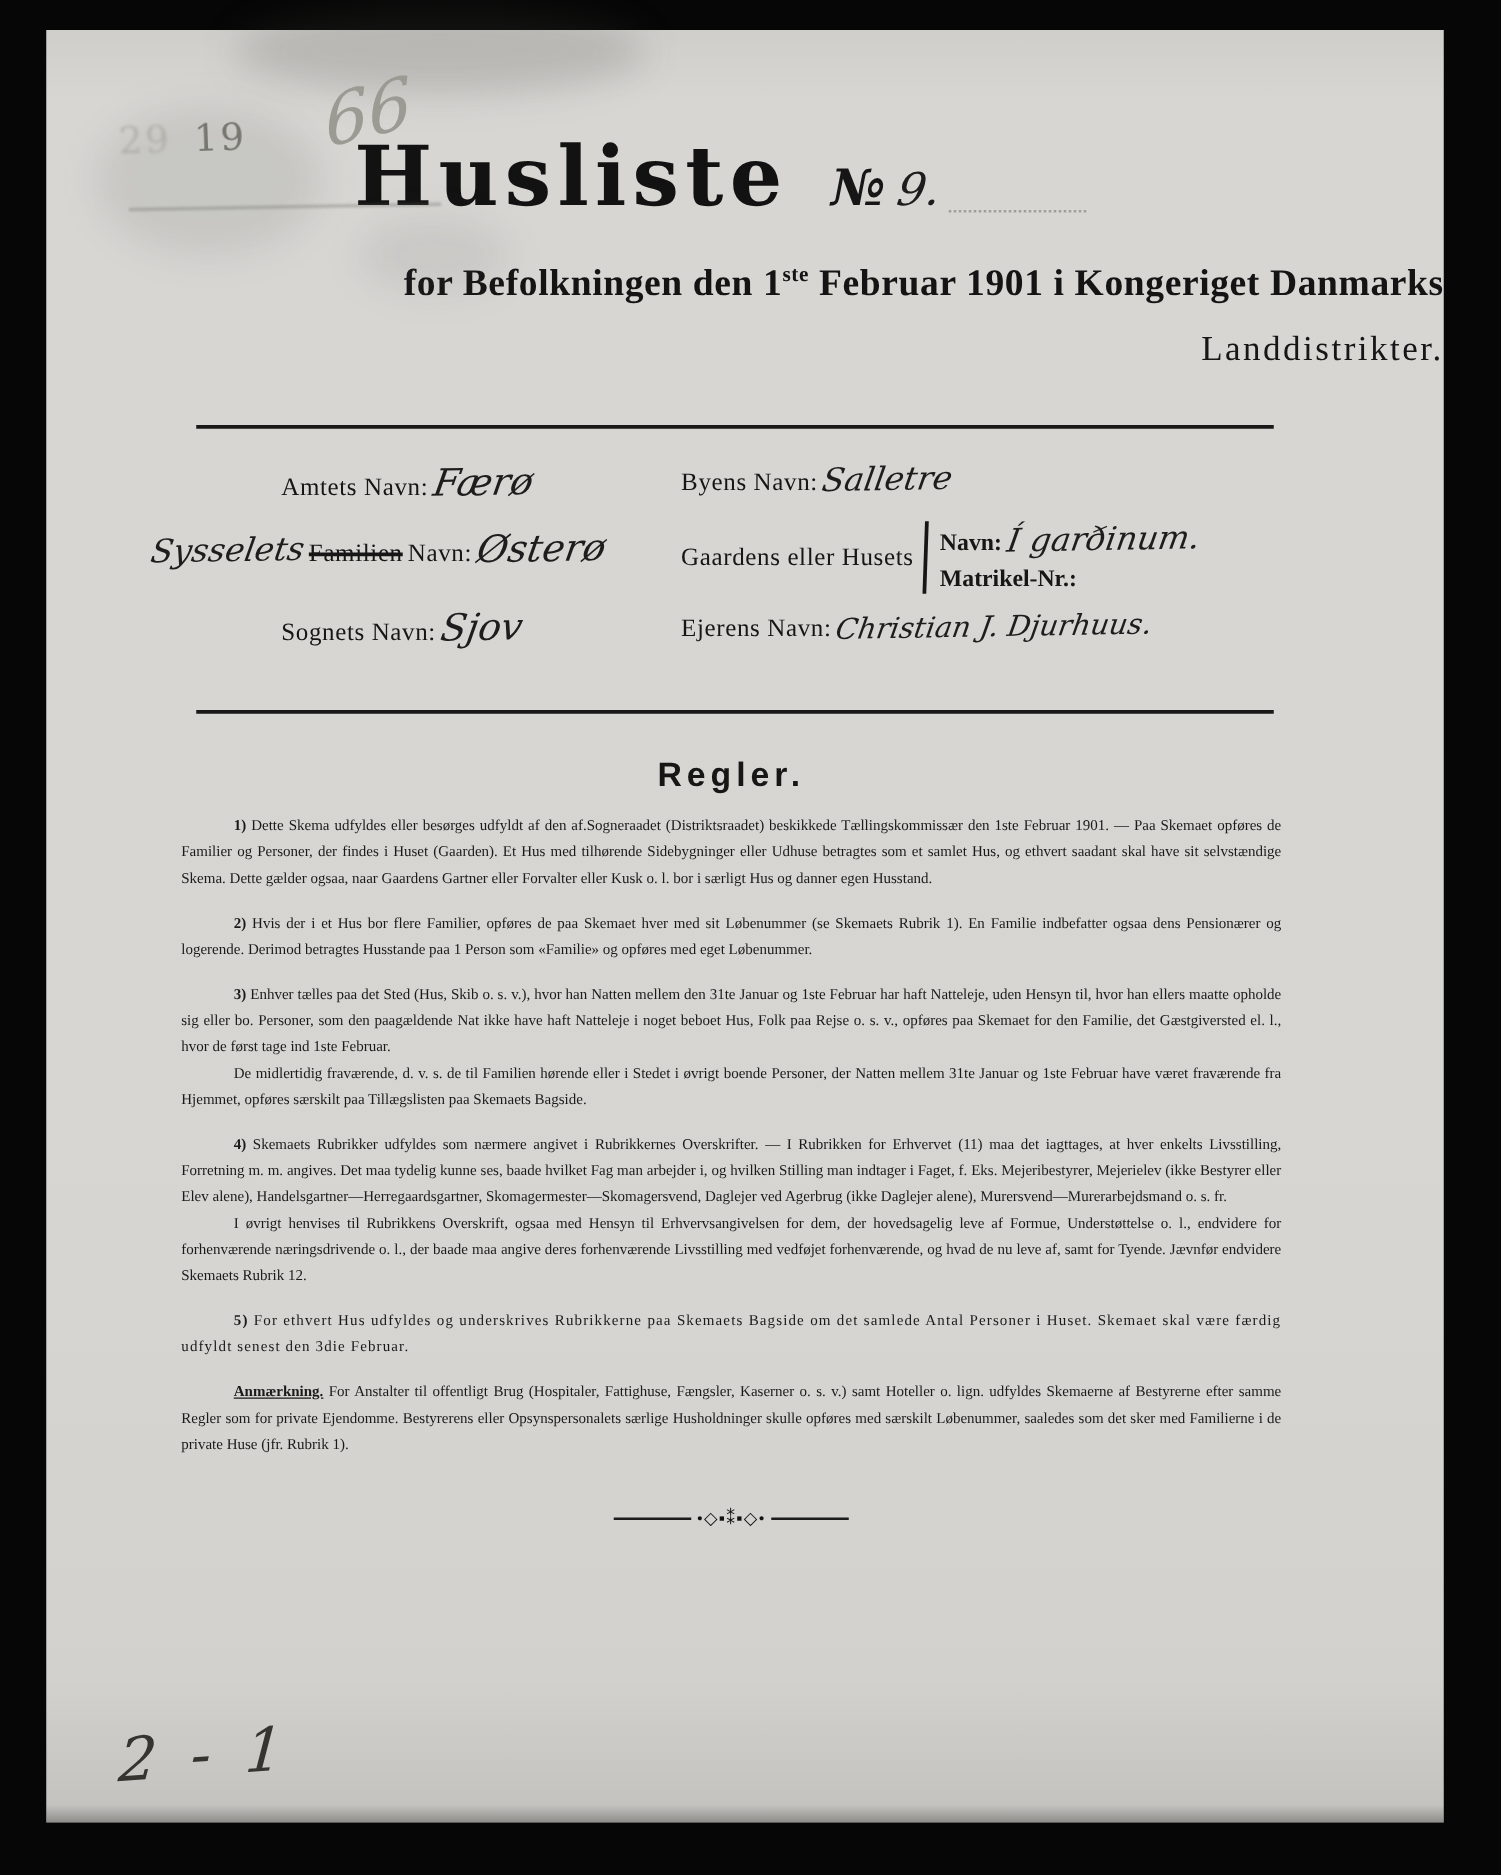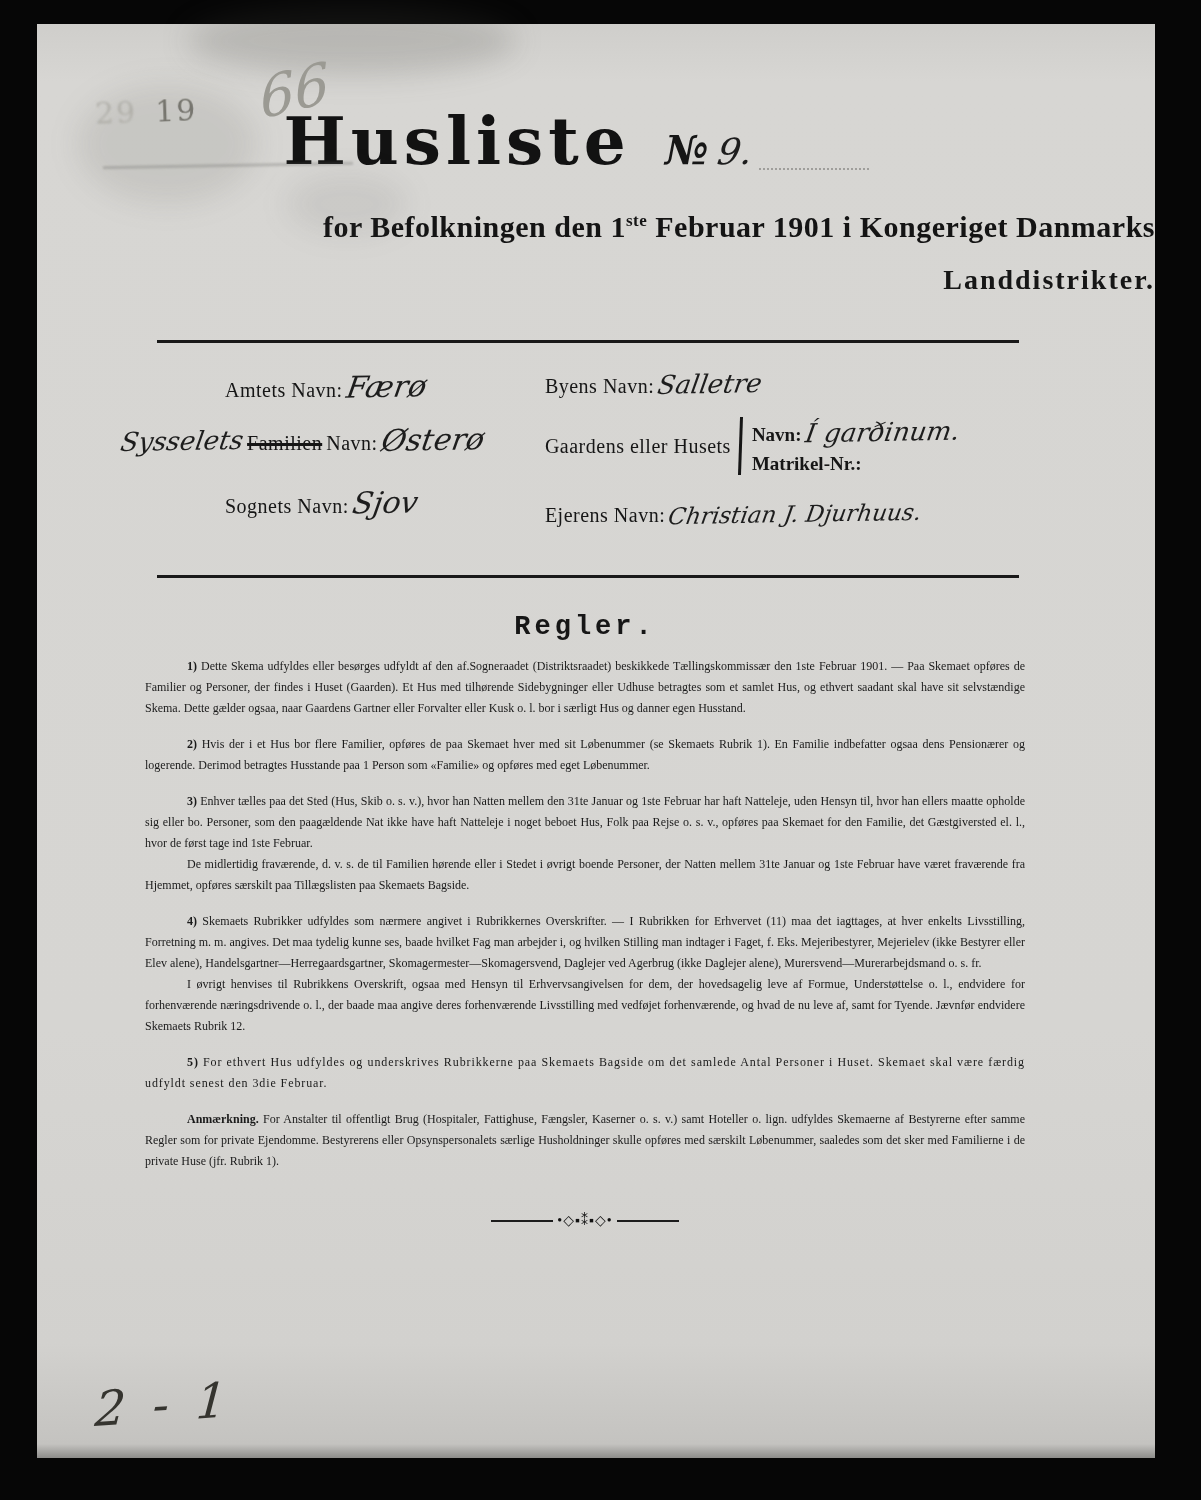--- a/index.html
+++ b/index.html
@@ -40,56 +40,56 @@
   .doc-title { font-family:"DejaVu Serif",serif; font-weight:bold; font-size:66px;
                letter-spacing:5px; color:#121212; }
   .doc-no-sign { font-family:"DejaVu Serif",serif; font-style:italic; font-weight:bold;
                  font-size:40px; margin-left:34px; }
   .doc-no-value { font-family:"DejaVu Serif",serif; font-style:italic; font-size:36px;
                   margin-left:10px; color:#242424; transform:skewX(-6deg); }
   .no-underline { width:110px; border-bottom:2px dotted rgba(90,90,86,.45); margin-left:6px;
                   align-self:flex-end; margin-bottom:10px; }
   .subtitle { margin-top:30px; font-weight:bold; font-size:30px; letter-spacing:.5px; color:#141414; }
   .subtitle sup { font-size:17px; }
-  .land { margin-top:20px; font-weight:bold; font-size:28px; letter-spacing:2px; }
+  .land { margin-top:20px; font-weight:normal; font-size:28px; letter-spacing:2px; }
 
   
   .content { margin:0 130px 0 108px; }
 
   
   .form-box { margin-top:44px; margin-left:12px; width:862px;
               border-top:3px solid #191919; border-bottom:3px solid #191919;
               padding:26px 0 30px; }
   .form-grid { display:flex; }
   .fcol-left { width:45%; }
   .fcol-right { width:55%; }
   .frow { margin-bottom:18px; white-space:nowrap; }
   .flabel { font-weight:normal; font-size:20px; letter-spacing:.5px; }
   .struck { text-decoration:line-through; text-decoration-thickness:2.5px; }
   .indent68 { padding-left:68px; }
   .pullleft { margin-left:-36px; }
   .hw { font-family:"DejaVu Serif",serif; font-style:italic; display:inline-block;
         transform:skewX(-10deg) rotate(-1deg); color:#1d1d1d; }
   .hw-lg { font-size:30px; } .hw-md { font-size:26px; } .hw-sm { font-size:23px; }
   .vgap  { height:10px; }
-  .gaard-row { display:flex; align-items:center; margin-bottom:26px; }
+  .gaard-row { display:flex; align-items:center; margin-bottom:14px; }
   .brace { width:3px; height:58px; background:#161616; margin:0 10px 0 8px; transform:rotate(2deg); }
   .gaard-stack .sub { white-space:nowrap; }
   .gaard-stack .sub + .sub { margin-top:6px; }
   .sublabel { font-weight:bold; font-size:19px; }
 
   
-  .regler-h { text-align:center; font-family:Liberation Mono, monospace; font-weight:bold;
+  .regler-h { text-align:center; font-family:Liberation Sans, sans-serif; font-weight:bold;
               font-size:27px; letter-spacing:4px; margin-top:34px; }
   .rules { margin-top:14px; font-size:12px; line-height:21px; text-align:justify; color:#1a1a1a; }
   .rules p { text-indent:42px; }
   .grp { margin-bottom:15px; }
   .rnum { font-weight:bold; }
   .sperr { letter-spacing:.9px; }
-  .anm-lead { font-weight:bold; }
+  .anm-lead { font-weight:bold;text-decoration:underline; }
 
   
   .ornament { margin-top:40px; display:flex; justify-content:center; align-items:center; }
   .orn-line { width:62px; height:2px; background:#1c1c1c; }
   .orn-glyphs { font-size:14px; letter-spacing:1px; margin:0 4px; color:#111; }
 </style>
 </head>
 <body>
 
 <div class="stage">

